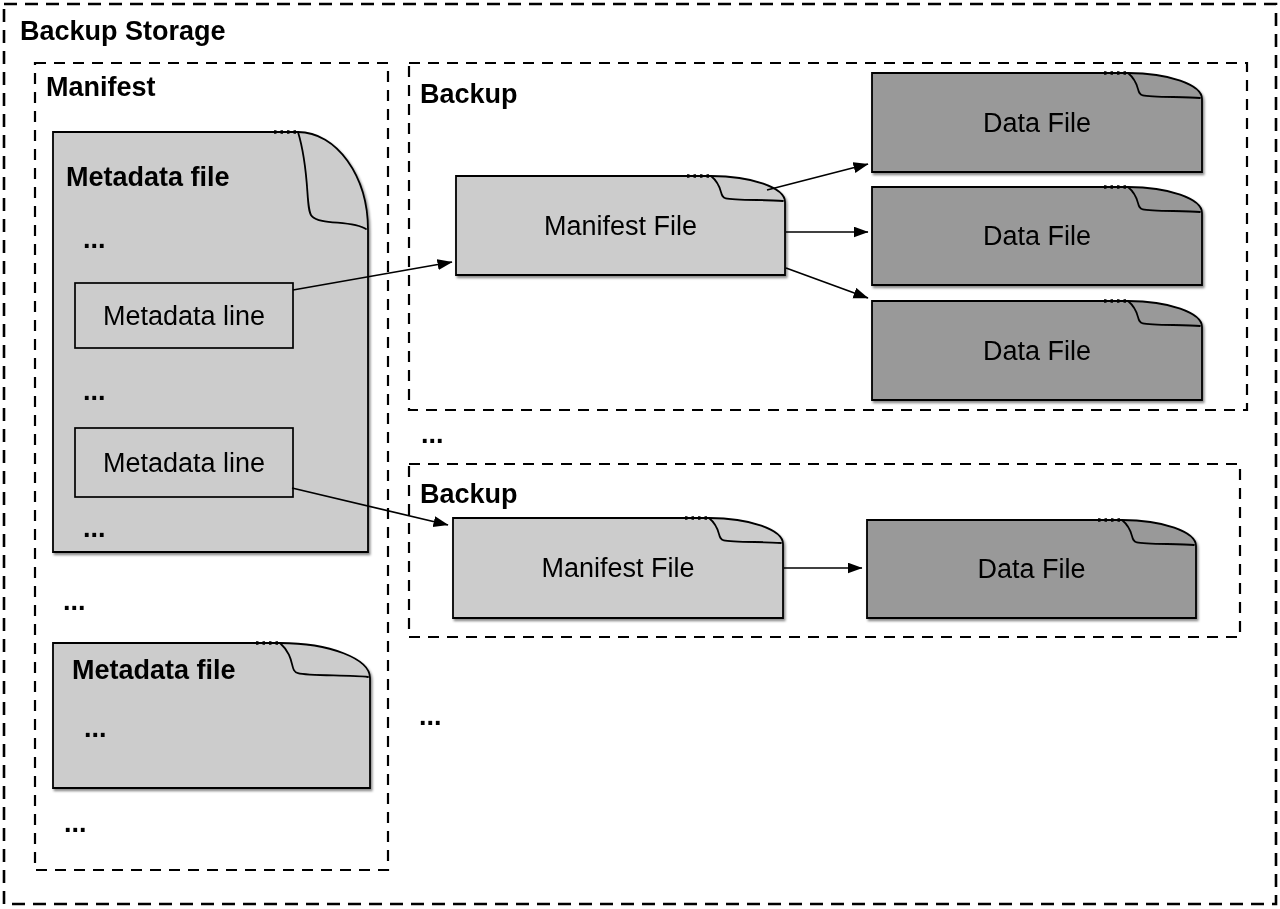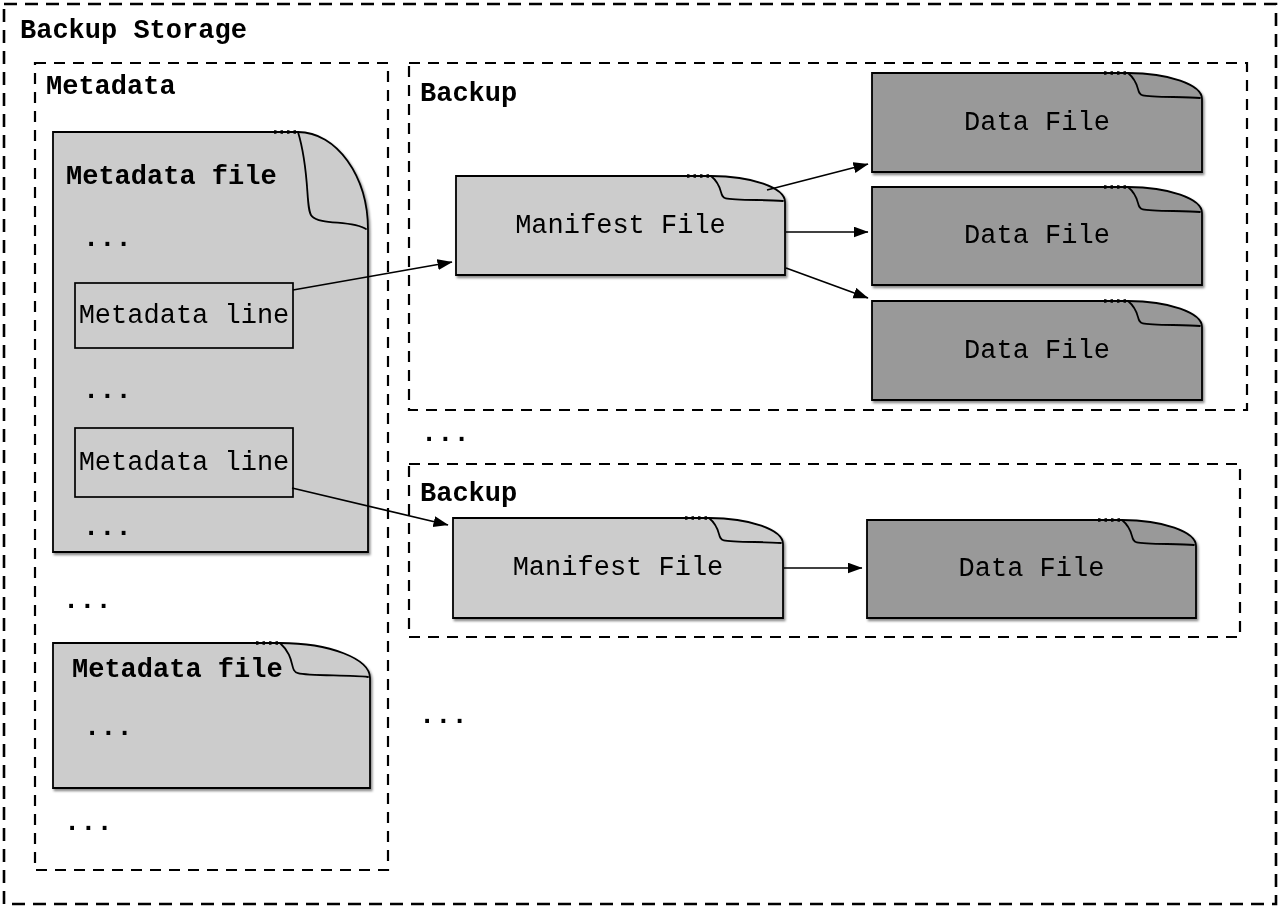--- a/index.html
+++ b/index.html
@@ -6,21 +6,21 @@
     --file-light:#cccccc;
     --file-dark:#999999;
     --outline:#000000;
     --bg:#ffffff;
   }
   html,body{margin:0;padding:0;background:var(--bg);}
   .canvas{
     position:relative;
     width:1280px;height:909px;
     background:var(--bg);
-    font-family:Liberation Mono, monospace;
+    font-family:Liberation Sans, sans-serif;
     color:#000;
     overflow:hidden;
   }
   svg.layer{position:absolute;left:0;top:0;width:1280px;height:909px;}
   .fill-light{fill:var(--file-light);}
   .fill-dark{fill:var(--file-dark);}
   .note-body{stroke:var(--outline);stroke-width:1.8;}
   .note-flap{fill:none;stroke:var(--outline);stroke-width:1.8;stroke-linecap:round;}
   .note-dots{fill:none;stroke:var(--outline);stroke-width:3.4;stroke-dasharray:2.5 4;}
   .dashed-rect{fill:none;stroke:var(--outline);}
@@ -135,21 +135,21 @@
         <line x1="292" y1="488" x2="448" y2="525" class="arrow-line" marker-end="url(#ah)"></line>
         <line x1="767" y1="190" x2="868" y2="164" class="arrow-line" marker-end="url(#ah)"></line>
         <line x1="786" y1="232" x2="868" y2="232" class="arrow-line" marker-end="url(#ah)"></line>
         <line x1="786" y1="268" x2="868" y2="298" class="arrow-line" marker-end="url(#ah)"></line>
         <line x1="784" y1="568" x2="862" y2="568" class="arrow-line" marker-end="url(#ah)"></line>
       </g>
   </svg>
 
   <div class="lbl b t-title">Backup Storage</div>
 
-  <div class="lbl b t-meta">Metadata</div>
+  <div class="lbl b t-meta">Manifest</div>
   <div class="lbl b t-mf1">Metadata file</div>
   <div class="lbl b t-d1">...</div>
   <div class="ctr t-line1">Metadata line</div>
   <div class="lbl b t-d2">...</div>
   <div class="ctr t-line2">Metadata line</div>
   <div class="lbl b t-d3">...</div>
   <div class="lbl b t-d4">...</div>
   <div class="lbl b t-mf2">Metadata file</div>
   <div class="lbl b t-d5">...</div>
   <div class="lbl b t-d6">...</div>

